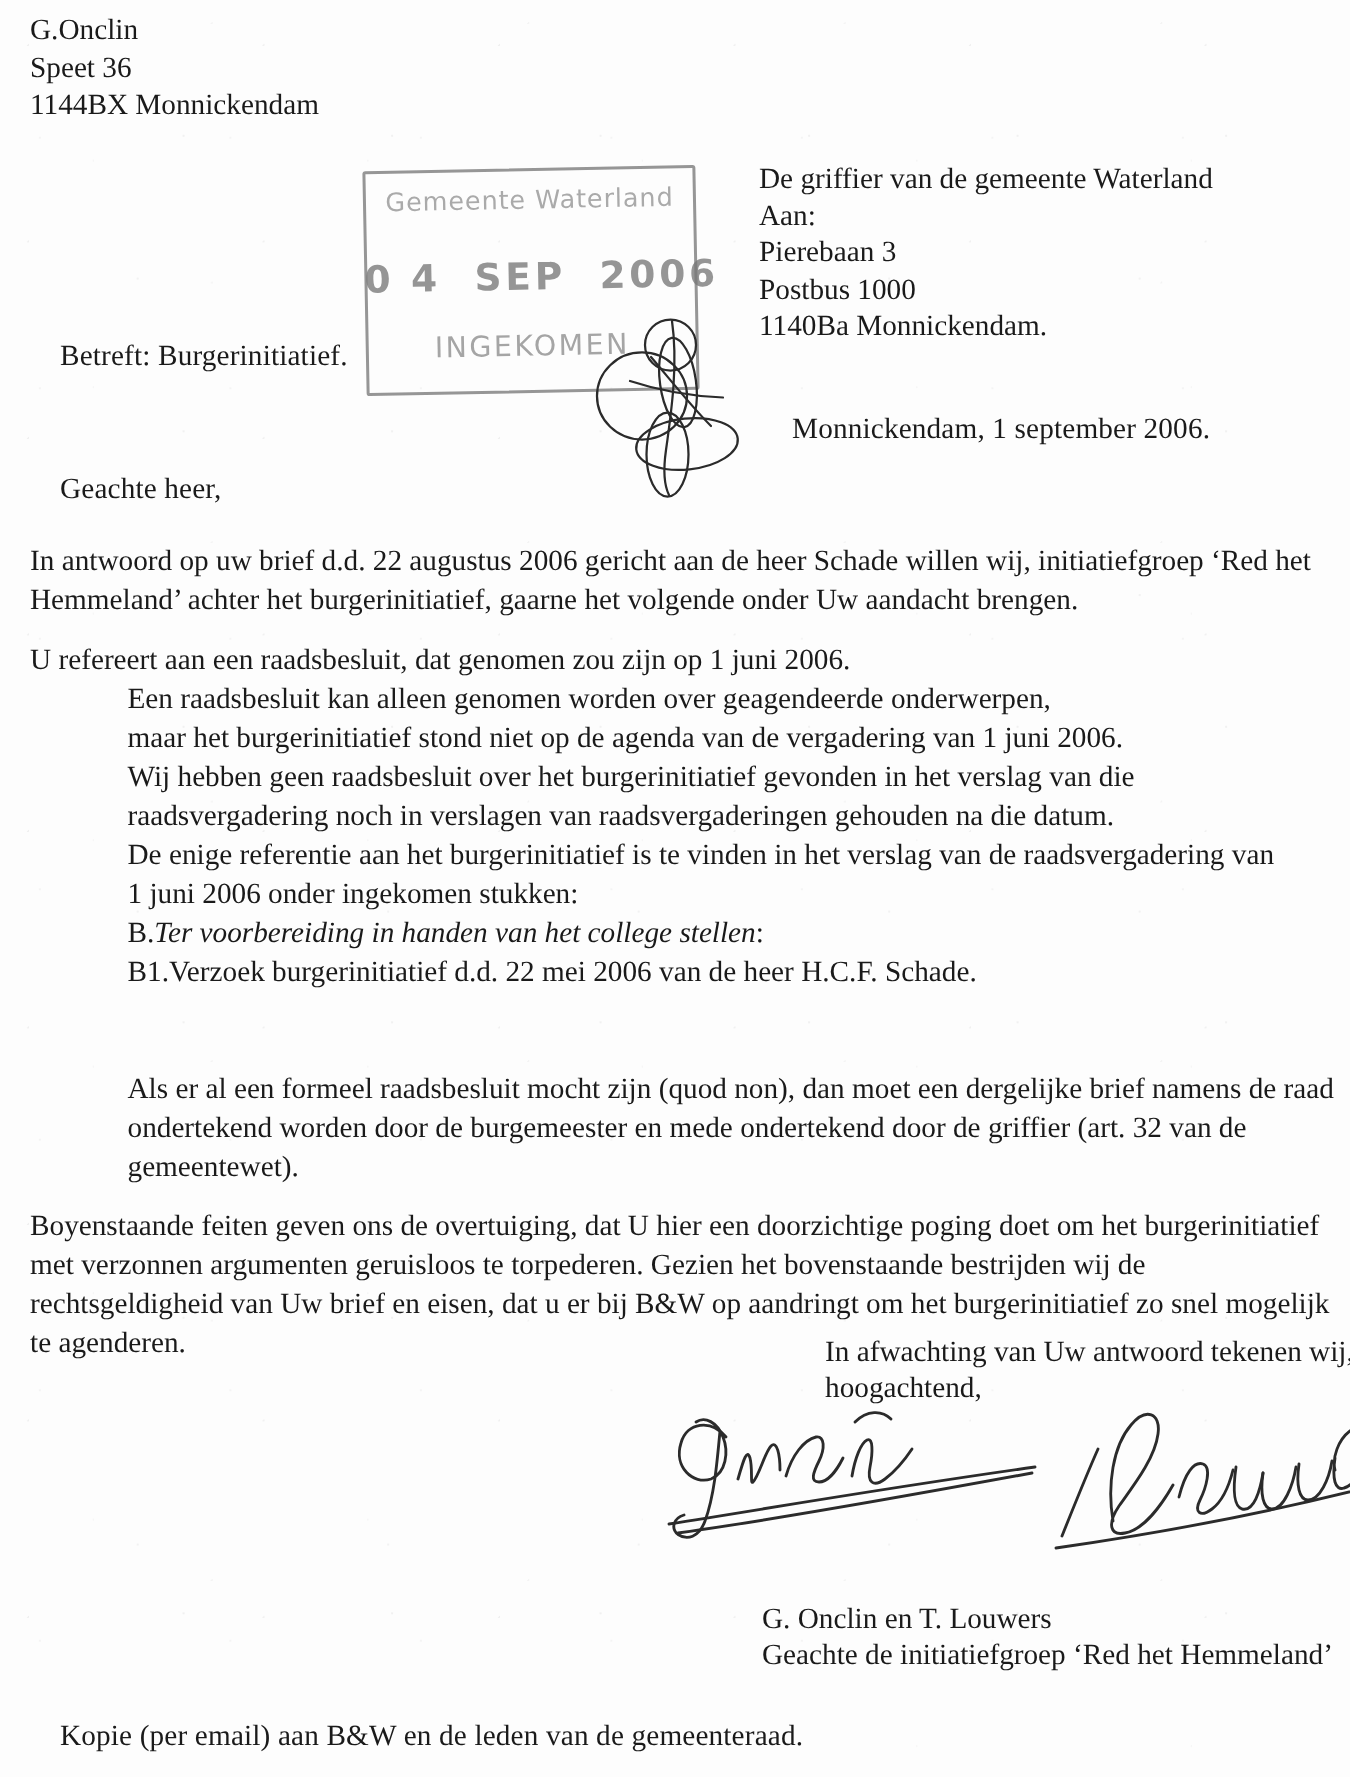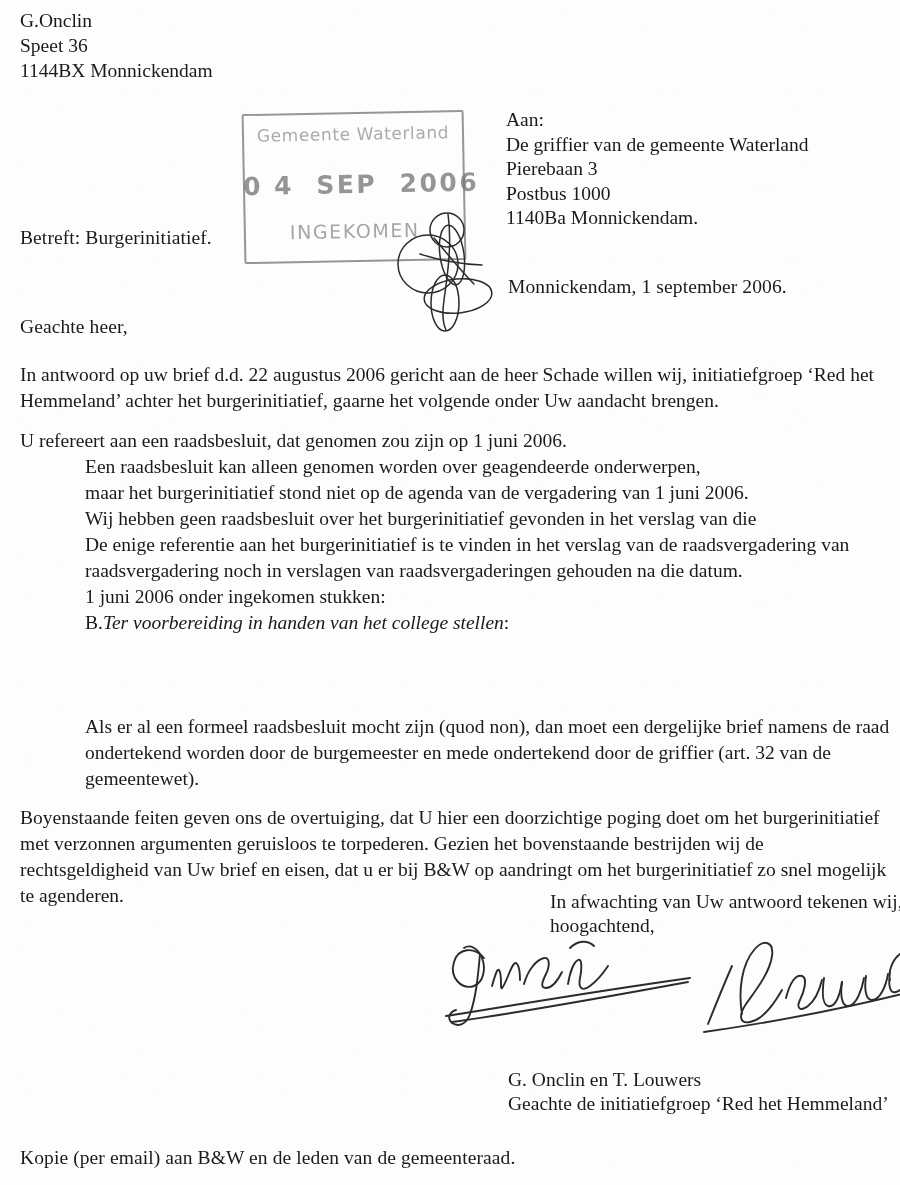--- a/index.html
+++ b/index.html
@@ -32,20 +32,21 @@
       radial-gradient(circle at 34% 71%, rgba(120,120,120,.20) 0 .6px, transparent .7px),
       radial-gradient(circle at 55% 88%, rgba(120,120,120,.24) 0 .6px, transparent .7px),
       radial-gradient(circle at 21% 55%, rgba(120,120,120,.18) 0 .6px, transparent .7px);
     background-size: 157px 131px, 211px 173px, 139px 197px, 183px 151px, 167px 211px, 127px 167px;
   }
   .txt {
     position: absolute;
     white-space: pre;
     line-height: 1.0;
     letter-spacing: .1px;
+    margin-left: 20px;
   }
   .blk {
     position: absolute;
     line-height: 25.5px;
   }
   .blk div { white-space: pre; }
 
   
   #sender { left: 20px; top: 8px; font-size: 19.5px; line-height: 25px; }
 
@@ -162,44 +163,47 @@
       <ellipse cx="62" cy="47" rx="12" ry="30" transform="rotate(-8 62 47)"></ellipse>
       <ellipse cx="68" cy="88" rx="34" ry="17" transform="rotate(-6 68 88)"></ellipse>
       <ellipse cx="55" cy="95" rx="14" ry="28"></ellipse>
       <path d="M58 6 C62 34 58 64 54 92 C52 106 53 116 56 122"></path>
       <path d="M30 46 C48 52 68 56 92 57"></path>
       <path d="M44 30 C56 44 70 62 84 76"></path>
     </g>
   </svg>
 
   <div id="addressee" class="blk">
+    <div>De griffier van de gemeente Waterland</div>
     <div>Aan:</div>
-    <div>De griffier van de gemeente Waterland</div>
     <div>Pierebaan 3</div>
     <div>Postbus 1000</div>
     <div>1140Ba Monnickendam.</div>
   </div>
 
   <div id="subject" class="txt">Betreft: Burgerinitiatief.</div>
   <div id="dateline" class="txt">Monnickendam, 1 september 2006.</div>
   <div id="salutation" class="txt">Geachte heer,</div>
 
   <div id="p1" class="para">In antwoord op uw brief d.d. 22 augustus 2006 gericht aan de heer Schade willen wij, initiatiefgroep ‘Red het Hemmeland’ achter het burgerinitiatief, gaarne het volgende onder Uw aandacht brengen.</div>
 
   <div id="p2" class="para">U refereert aan een raadsbesluit, dat genomen zou zijn op 1 juni 2006.</div>
 
   <div id="p3" class="para ind">
     <div>Een raadsbesluit kan alleen genomen worden over geagendeerde onderwerpen,</div>
     <div>maar het burgerinitiatief stond niet op de agenda van de vergadering van 1 juni 2006.</div>
     <div>Wij hebben geen raadsbesluit over het burgerinitiatief gevonden in het verslag van die</div>
+    <div>raadsvergadering noch in verslagen van raadsvergaderingen gehouden na die datum.</div>
     <div>De enige referentie aan het burgerinitiatief is te vinden in het verslag van de raadsvergadering van</div>
-    <div>raadsvergadering noch in verslagen van raadsvergaderingen gehouden na die datum.</div>
     <div>1 juni 2006 onder ingekomen stukken:</div>
     <div>
       <span class="lbl" style="width:38px">B.</span><i>Ter  voorbereiding in handen van het college stellen</i><span>:</span>
+    </div>
+    <div>
+      <span class="lbl" style="width:38px">B1.</span><span>Verzoek burgerinitiatief d.d. 22 mei 2006 van de heer H.C.F. Schade.</span>
     </div>
   </div>
 
 
   <div id="p5" class="para ind">Als er al een formeel raadsbesluit mocht zijn (quod non), dan moet een dergelijke brief namens de raad ondertekend worden door de burgemeester en mede ondertekend door de griffier (art. 32 van de gemeentewet).</div>
 
   <div id="p6" class="para">Boyenstaande feiten geven ons de overtuiging, dat U hier een doorzichtige poging doet om het burgerinitiatief met verzonnen argumenten geruisloos te torpederen. Gezien het bovenstaande bestrijden wij de rechtsgeldigheid van Uw brief en eisen, dat u er bij B&amp;W op aandringt om het burgerinitiatief zo snel mogelijk te agenderen.</div>
 
   <div id="closing" class="blk">
     <div>In afwachting van Uw antwoord tekenen wij,</div>

